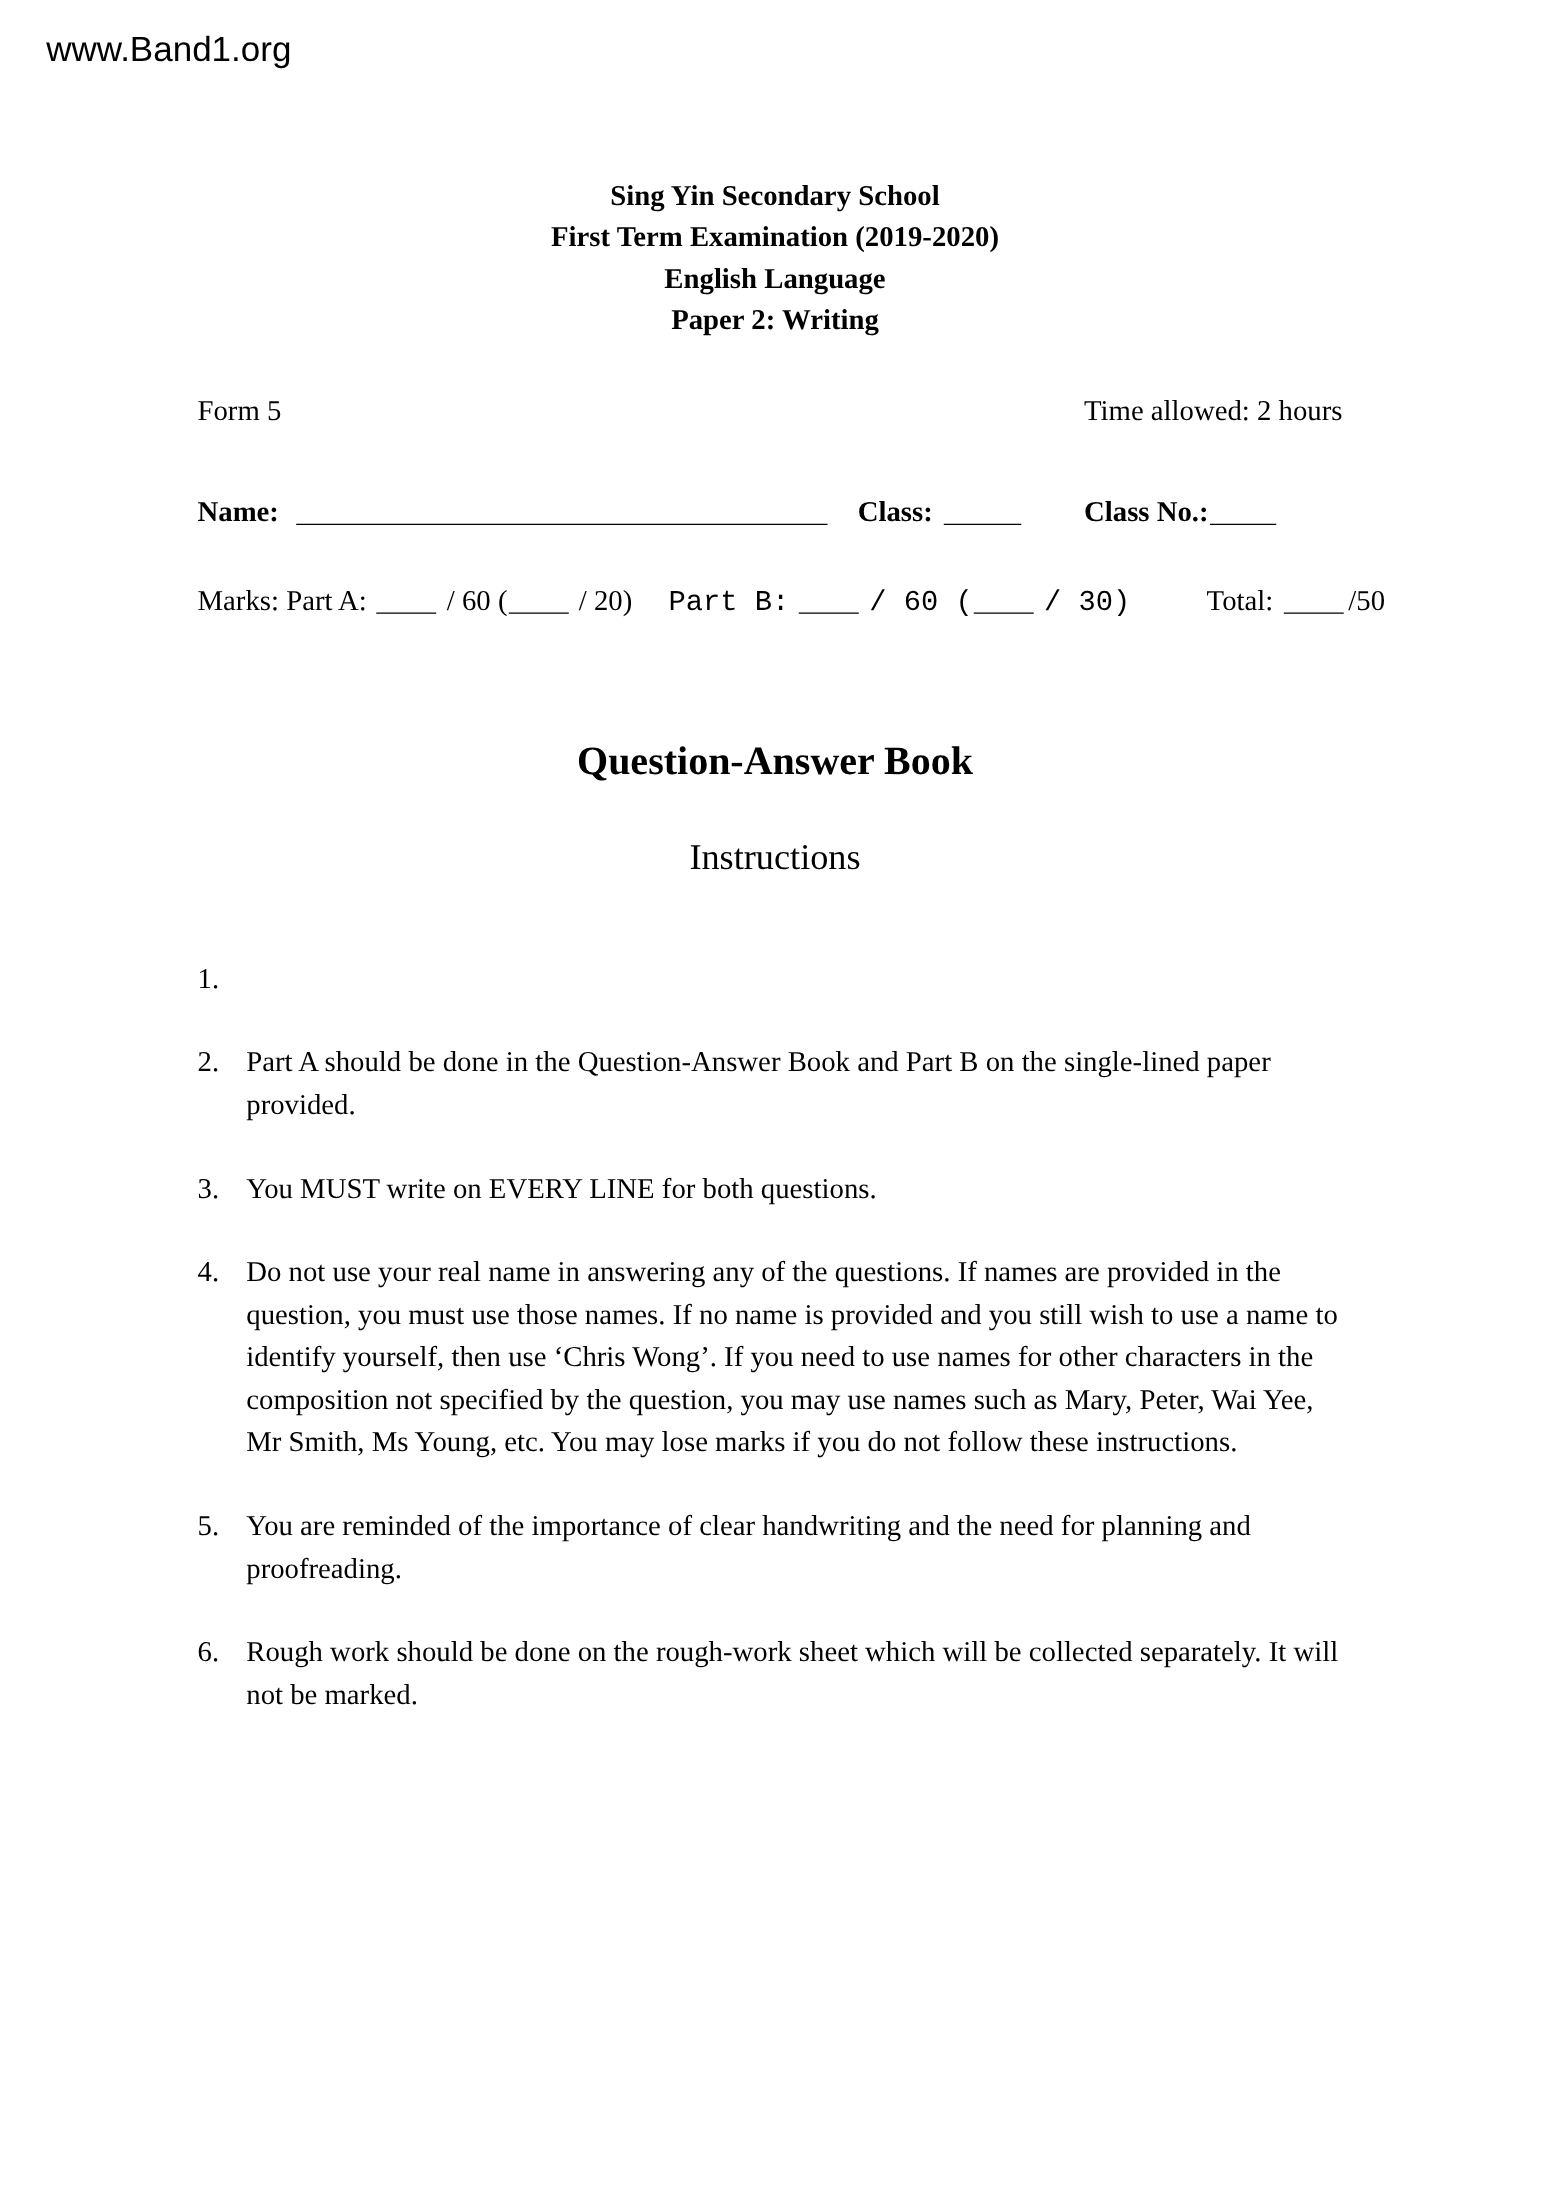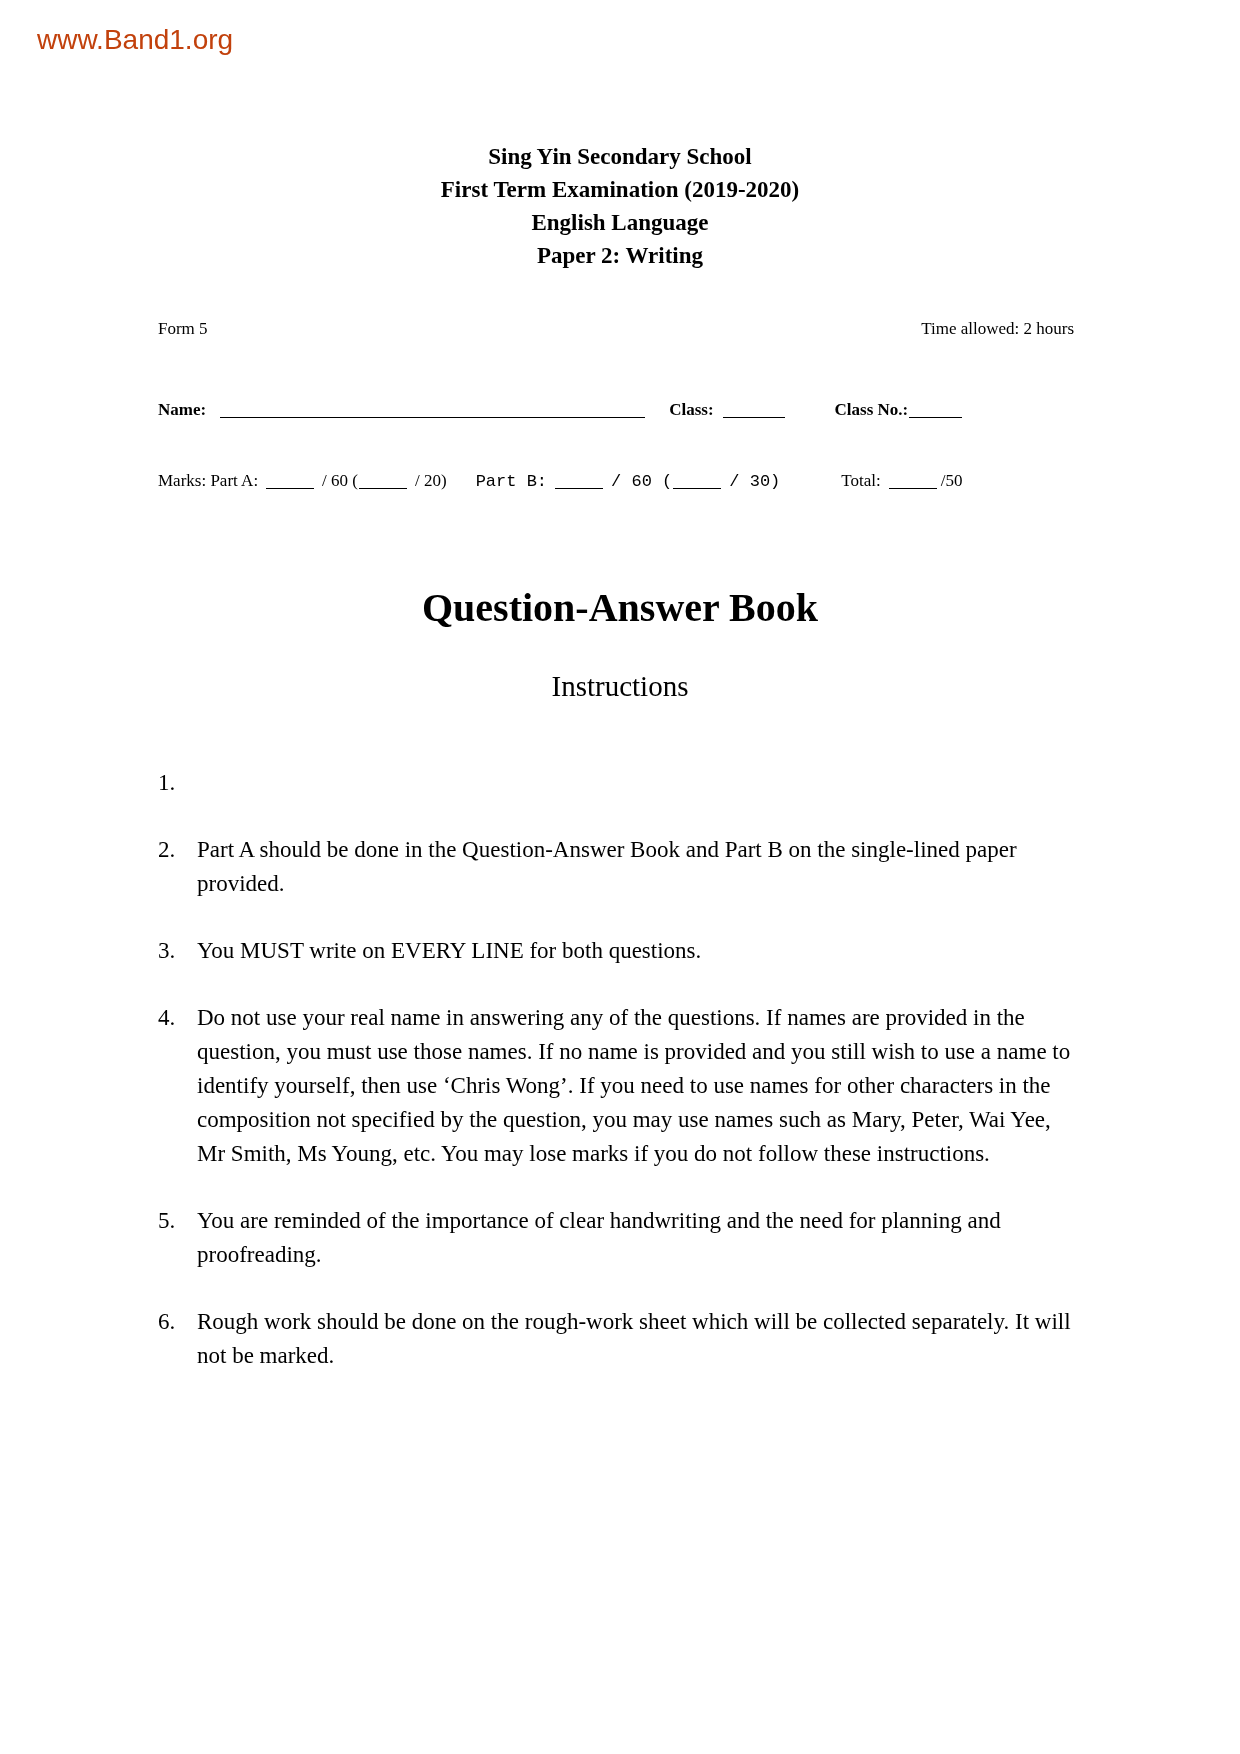--- a/index.html
+++ b/index.html
@@ -14,34 +14,34 @@
     font-family: "Liberation Serif", "DejaVu Serif", serif;
     color: #000000;
     overflow: hidden;
   }
   .watermark {
     position: absolute;
     top: 24px;
     left: 37px;
     font-family: "Liberation Sans", "DejaVu Sans", sans-serif;
     font-size: 28px;
-    color: #c2410c;
+    color: #000000;
     letter-spacing: 0px;
   }
   .exam-header {
     margin-top: 140px;
     text-align: center;
     font-weight: bold;
     font-size: 23px;
     line-height: 33px;
   }
   .content {
     margin-left: 158px;
     width: 916px;
-    font-size: 17px;
+    font-size: 23px;
   }
   .info-row {
     display: flex;
     justify-content: space-between;
     align-items: baseline;
     margin-top: 40px;
     line-height: 34px;
   }
   .full-marks-row {
     line-height: 34px;
@@ -73,21 +73,21 @@
     align-items: baseline;
     margin-top: 37px;
     line-height: 34px;
     white-space: nowrap;
   }
   .marks-seg-b     { margin-left: 29px; font-family: Liberation Mono, monospace; }
   .marks-seg-total { margin-left: 61px; }
   .book-title {
     margin-top: 88px;
     text-align: center;
-    font-size: 40px;
+    font-size: 32px;
     font-weight: bold;
     line-height: 42px;
   }
   .instructions-title {
     margin-top: 38px;
     text-align: center;
     font-size: 29px;
     font-weight: normal;
     line-height: 39px;
   }

